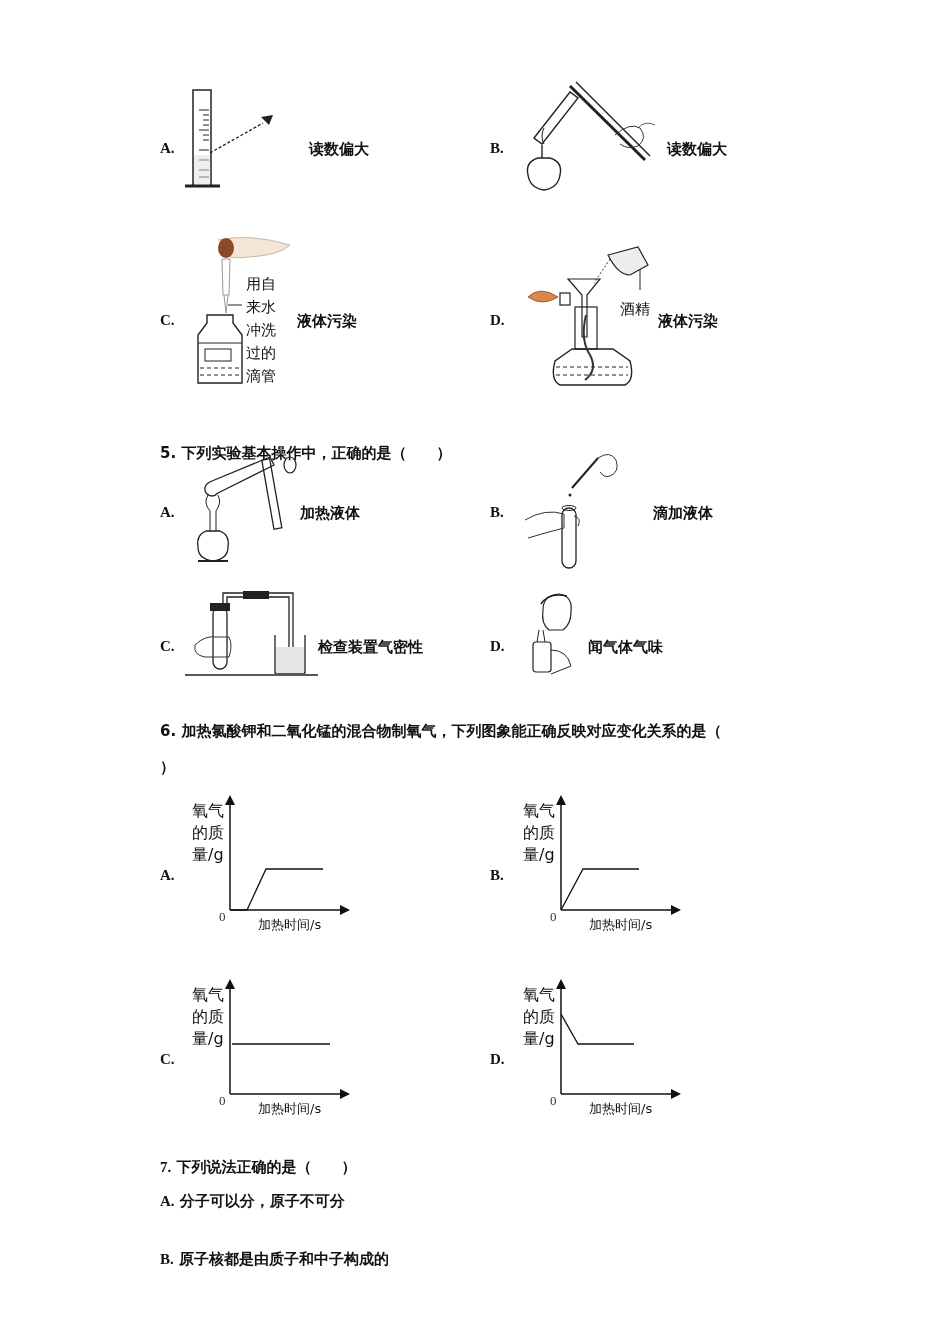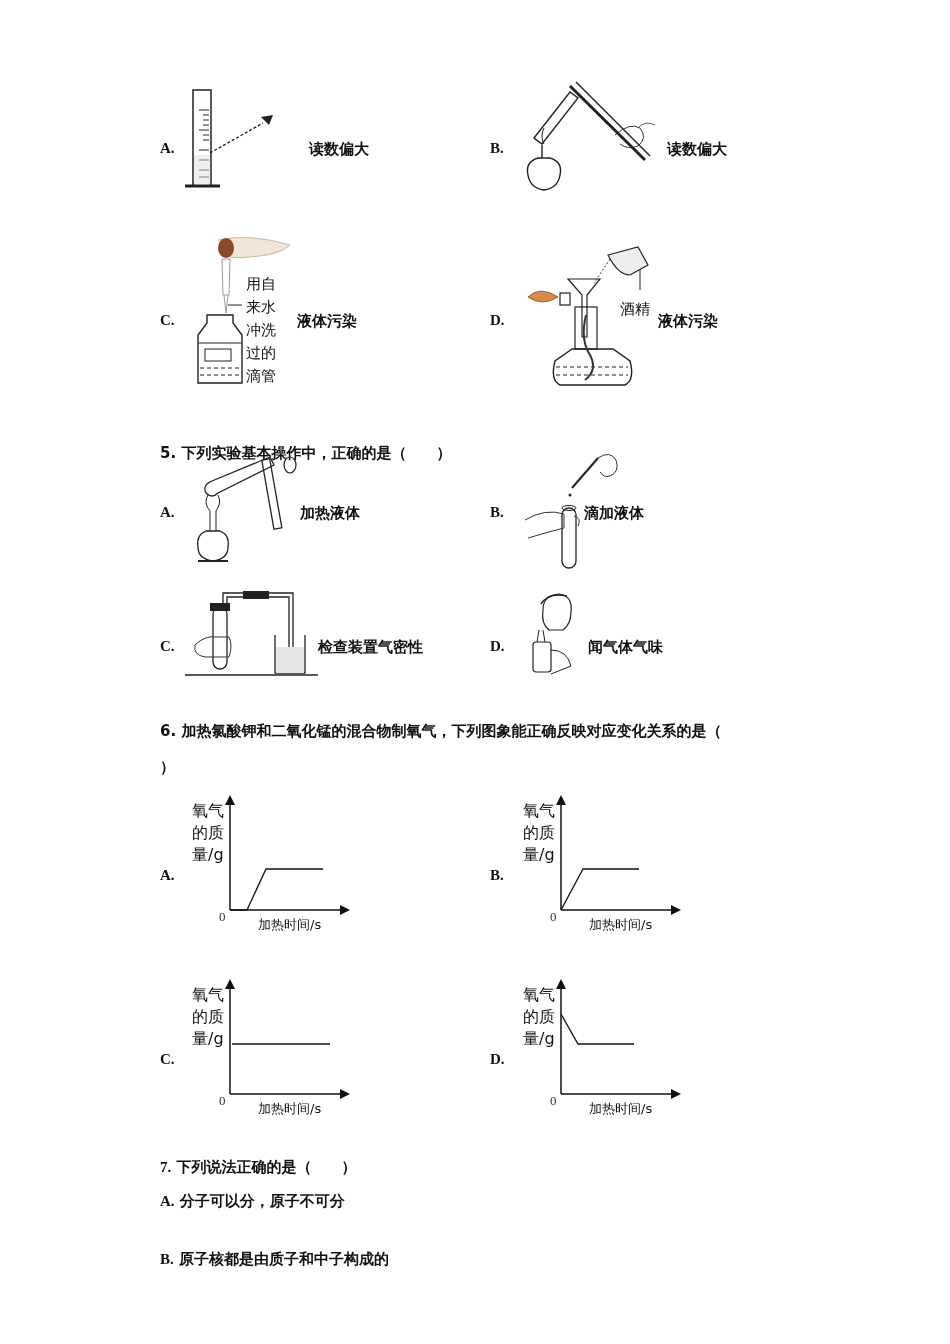--- a/index.html
+++ b/index.html
@@ -126,21 +126,21 @@
     <span class="abs opt-letter" style="left:490px;top:504px;">B.</span>
     <svg style="left:520px;top:450px;" width="110" height="120">
       <line x1="52" y1="38" x2="78" y2="8" stroke="#222" stroke-width="2"></line>
       <path d="M78 8 Q90 0 96 10 Q100 22 90 26 Q84 28 80 22" fill="none" stroke="#333" stroke-width="1"></path>
       <circle cx="50" cy="45" r="1.5" fill="#222"></circle>
       <rect x="42" y="58" width="14" height="60" rx="7" fill="none" stroke="#222" stroke-width="1.3"></rect>
       <ellipse cx="49" cy="58" rx="7" ry="2.5" fill="none" stroke="#222" stroke-width="1"></ellipse>
       <path d="M5 70 Q25 58 44 64 L44 78 Q28 82 8 88" fill="none" stroke="#333" stroke-width="1"></path>
       <path d="M54 66 Q62 68 58 76" fill="none" stroke="#333" stroke-width="1"></path>
     </svg>
-    <span class="abs caption" style="left:584px;top:504px;">滴加液体</span>
+    <span class="abs caption" style="left:653px;top:504px;">滴加液体</span>
   </div>
 
   <div>
     <span class="abs opt-letter" style="left:160px;top:638px;">C.</span>
     <svg style="left:185px;top:585px;" width="140" height="95">
       <line x1="0" y1="90" x2="133" y2="90" stroke="#222" stroke-width="1.5"></line>
       <rect x="28" y="22" width="14" height="62" rx="7" fill="none" stroke="#222" stroke-width="1.3"></rect>
       <rect x="25" y="18" width="20" height="8" fill="#222"></rect>
       <path d="M38 18 L38 8 L108 8 L108 78" fill="none" stroke="#222" stroke-width="1.3"></path>
       <path d="M42 18 L42 12 L104 12 L104 78" fill="none" stroke="#222" stroke-width="1.3"></path>

